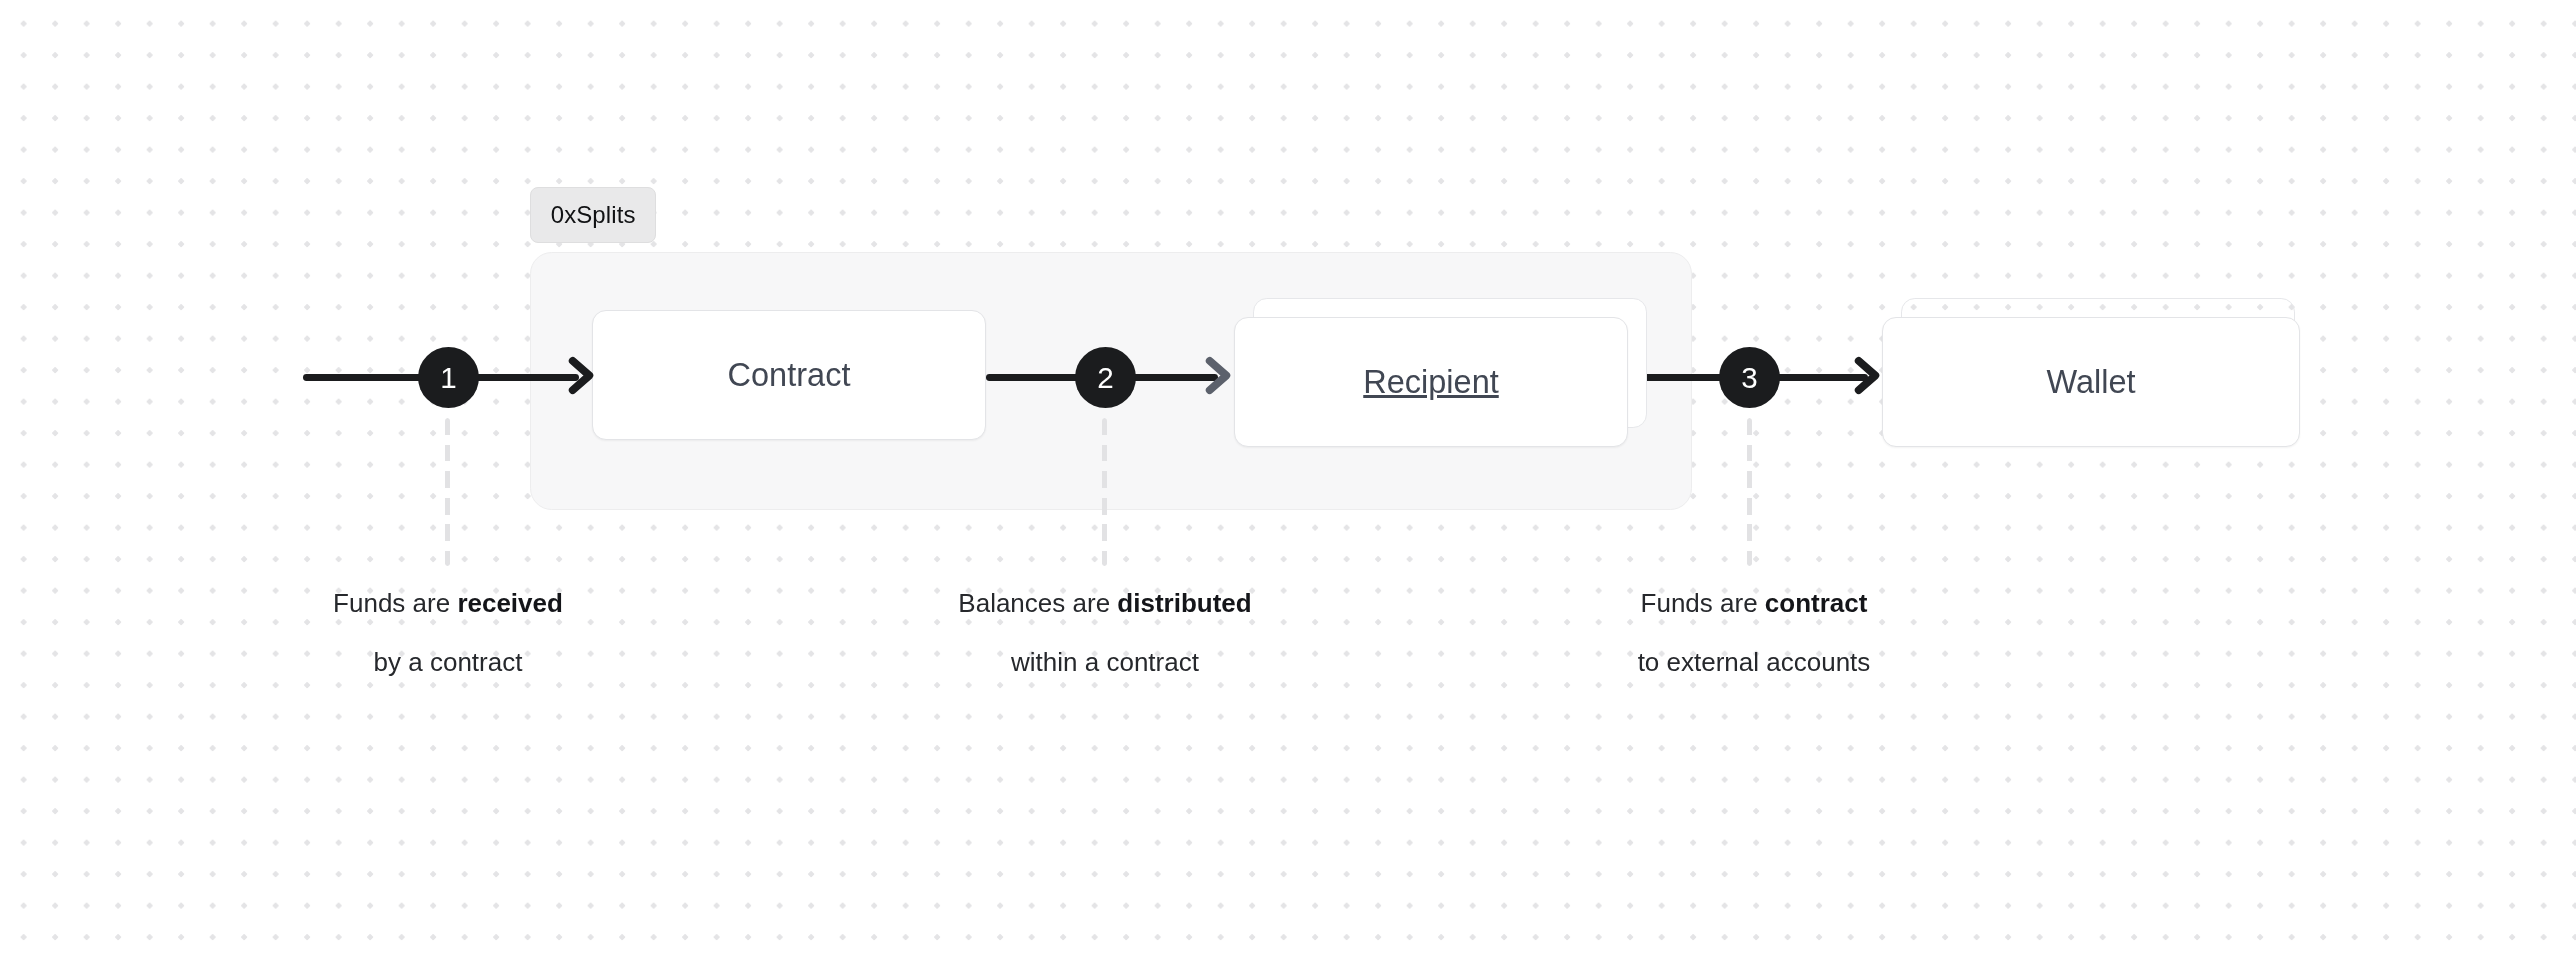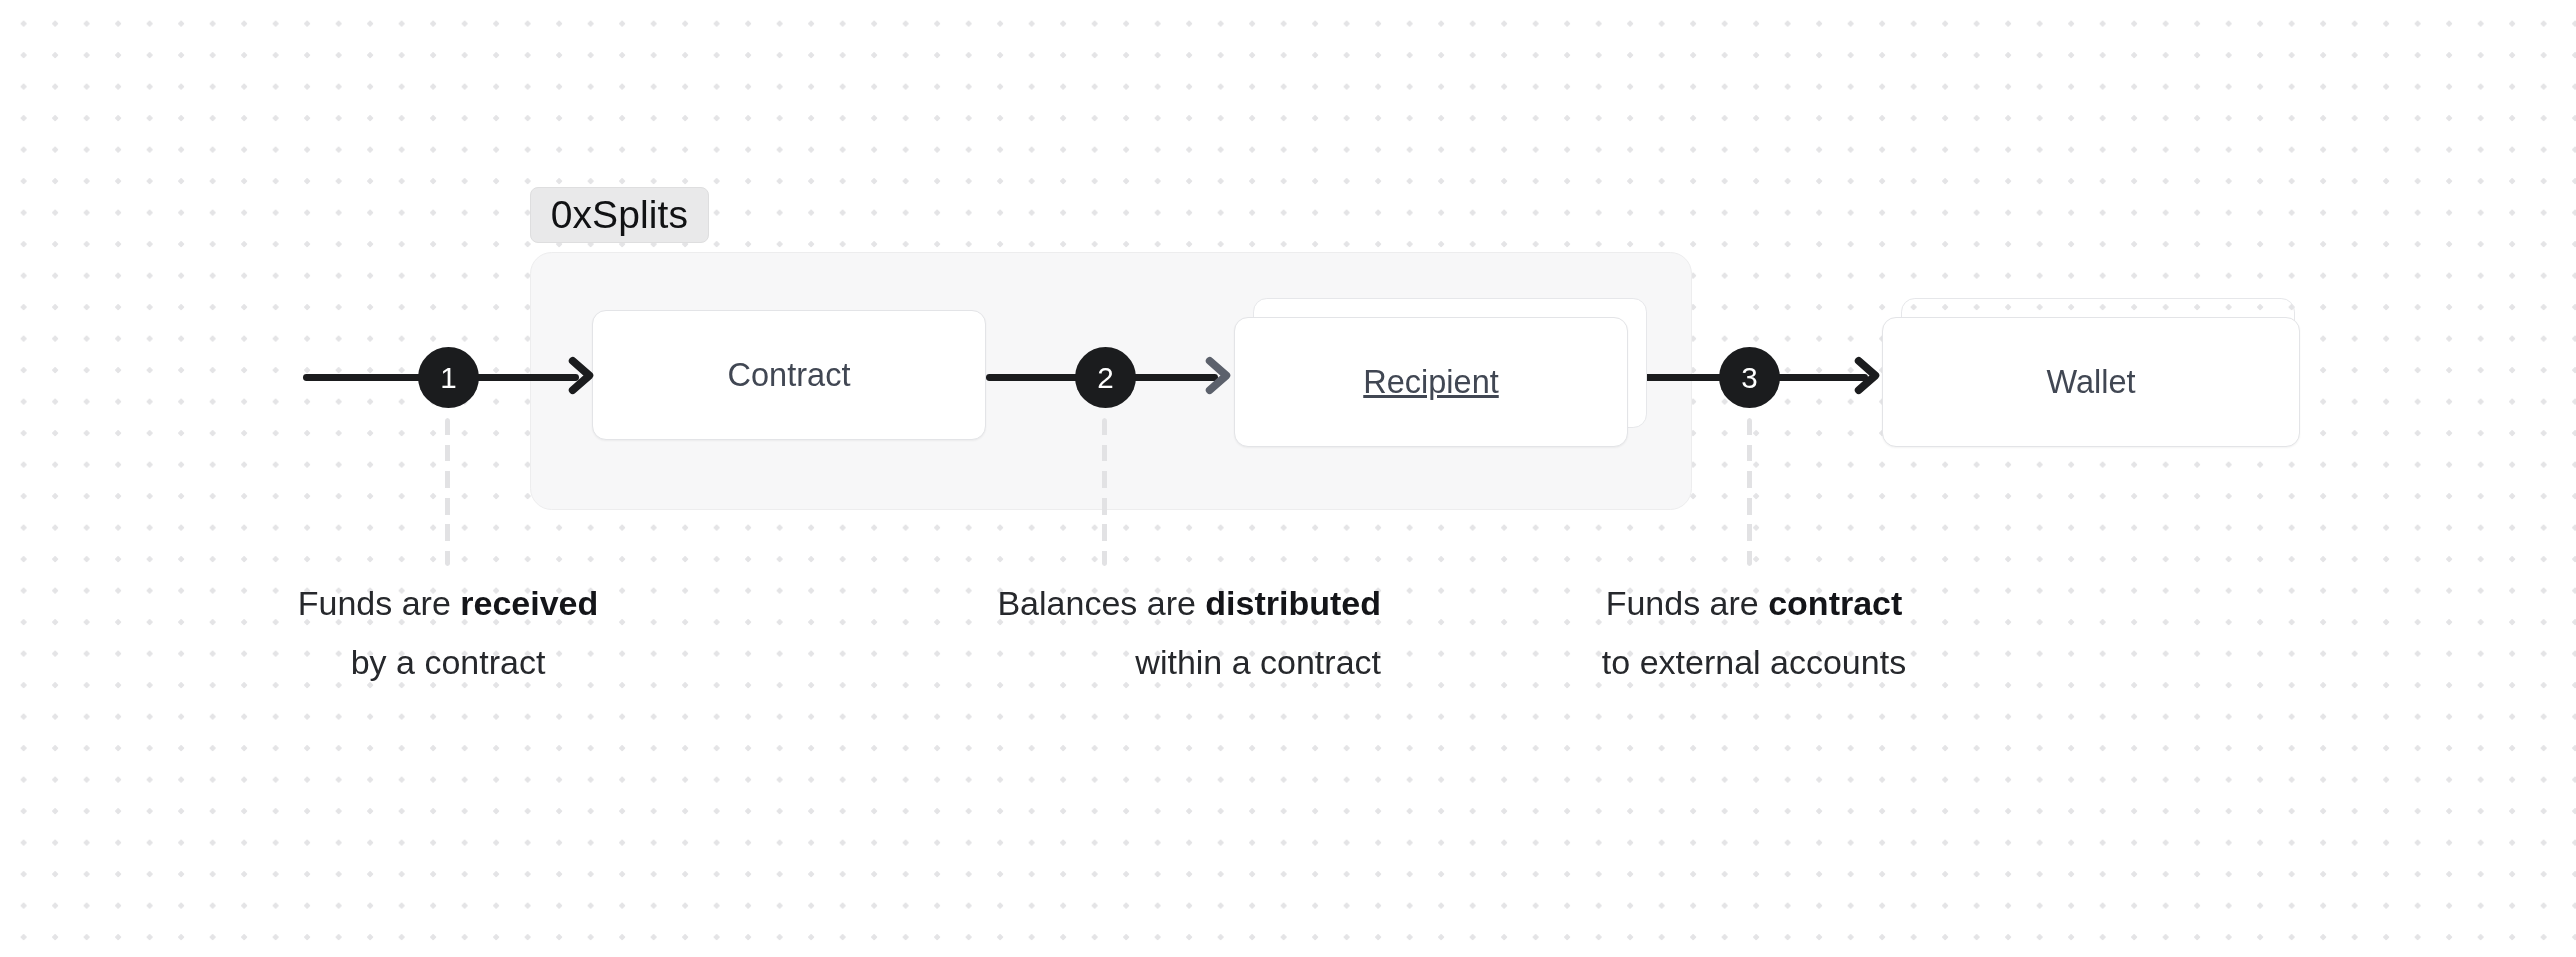--- a/index.html
+++ b/index.html
@@ -30,21 +30,21 @@
   }
   .group-badge{
     position:absolute;
     left:530px; top:187px;
     height:56px;
     padding:0 19.7px;
     display:flex;align-items:center;
     background:#e9e9ea;
     border:1px solid #dededf;
     border-radius:8px;
-    font-size:39px;
+    font-size:24px;
     color:#111214;
     letter-spacing:0.1px;
     box-sizing:border-box;
     white-space:nowrap;
   }
 
   
   .node{
     position:absolute;
     height:130px;
@@ -126,28 +126,28 @@
   }
   #dropper-1{ left:445px; }
   #dropper-2{ left:1102px; }
   #dropper-3{ left:1747px; }
 
   
   .caption{
     position:absolute;
     top:574px;
     text-align:center;
-    font-size:34px;
+    font-size:26px;
     line-height:59px;
     color:#26282c;
     white-space:nowrap;
   }
   .caption b{ font-weight:700; color:#141519; }
   #caption-1{ left:172px; width:552px; }
-  #caption-2{ left:829px; width:552px;text-align:right; }
+  #caption-2{ left:829px; width:552px; }
   #caption-3{ left:1478px; width:552px; }
 </style>
 </head>
 <body>
 
 <div id="canvas">
 
   <div class="group-panel"></div>
   <div class="group-badge">0xSplits</div>
 

